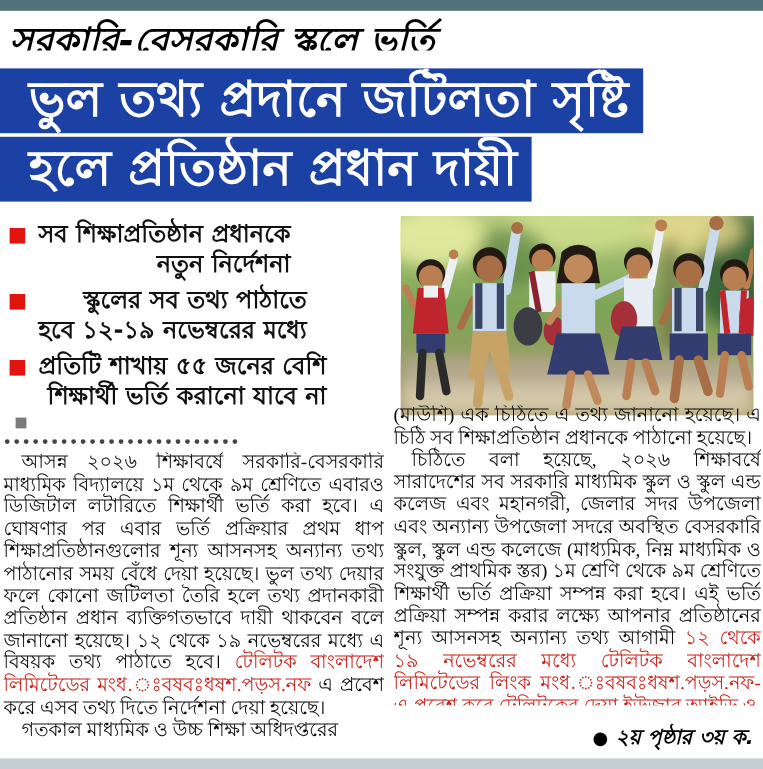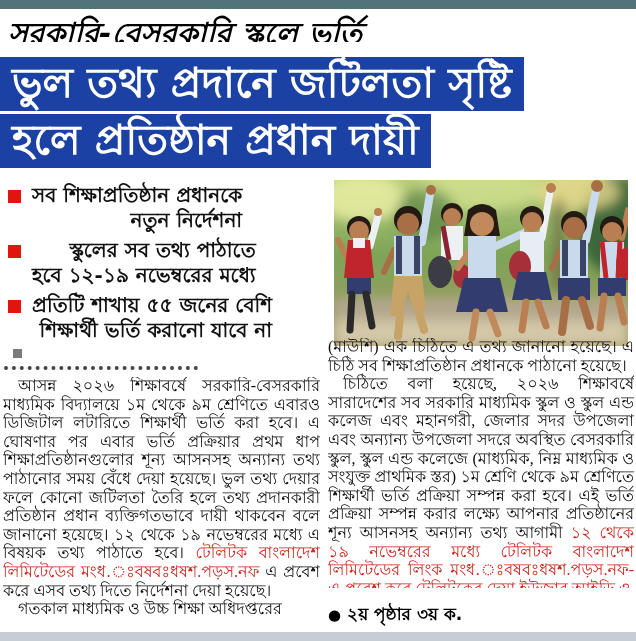--- a/index.html
+++ b/index.html
@@ -19,21 +19,21 @@
     position:absolute;left:8px;top:10px;width:620px;height:32px;
     font-size:30px;font-style:italic;font-weight:600;color:#000;
     white-space:nowrap;overflow:hidden;
     font-family:"DejaVu Sans","Liberation Sans",sans-serif;
   }
   .headline{position:absolute;left:0;top:57px;width:636px;}
   .hl-line{line-height:0;margin-bottom:3px;}
   .hl-line span{
     display:inline-block;background:var(--headline-bg);color:var(--headline-fg);
     font-family:"DejaVu Sans","Liberation Sans",sans-serif;
-    font-weight:bold;font-size:41px;line-height:51px;padding:1px 12px 2px 12px;
+    font-weight:bold;font-size:41px;line-height:51px;padding:1px 12px 2px 24px;
     white-space:nowrap;max-width:636px;overflow:hidden;
   }
   .bullets{position:absolute;left:6px;top:183px;width:326px;text-align:right;}
   .bullet-item{
     display:flex;margin-bottom:5px;
     font-family:"DejaVu Sans","Liberation Sans",sans-serif;
     font-weight:bold;font-size:20px;line-height:25px;color:#111;
   }
   .bullet-sq{width:13px;height:13px;background:var(--bullet-red);margin:7px 11px 0 2px;flex:none;}
   .photo-frame{position:absolute;left:334px;top:180px;width:294px;height:166px;overflow:hidden;}
@@ -48,23 +48,23 @@
   .col{
     position:absolute;overflow:hidden;text-align:justify;
     font-size:16px;line-height:18.6px;color:#0d0d0d;
   }
   .col-left{left:3px;top:377px;width:317px;height:263px;}
   .col-right{left:328px;top:338px;width:306px;height:250px;}
   .body-para{margin:0;}
   .body-para.indent{text-indent:15px;}
   .red-seg{color:var(--accent-red);}
   .slug{
-    position:absolute;right:8px;top:601px;width:300px;
-    font-family:"DejaVu Sans","Liberation Sans",sans-serif;
-    font-size:17px;font-weight:bold;color:#000;white-space:nowrap;
+    position:absolute;right:8px;top:601px;width:300px;text-align:right;
+    font-family:"DejaVu Sans","Liberation Sans",sans-serif;
+    font-size:17px;font-weight:bold;color:#000;white-space:nowrap;font-style:italic;
   }
   .slug .dot{font-size:15px;margin-right:6px;}
 </style>
 </head>
 <body>
 
 <div class="top-bar"></div>
 
 <div class="kicker">সরকারি-বেসরকারি স্কুলে ভর্তি</div>
 

